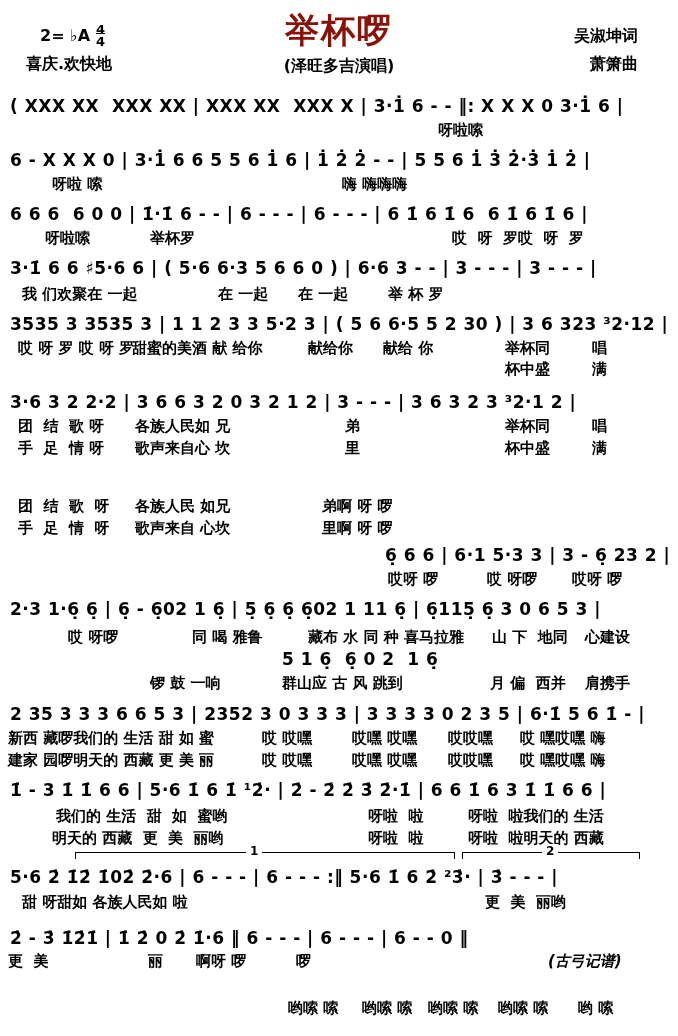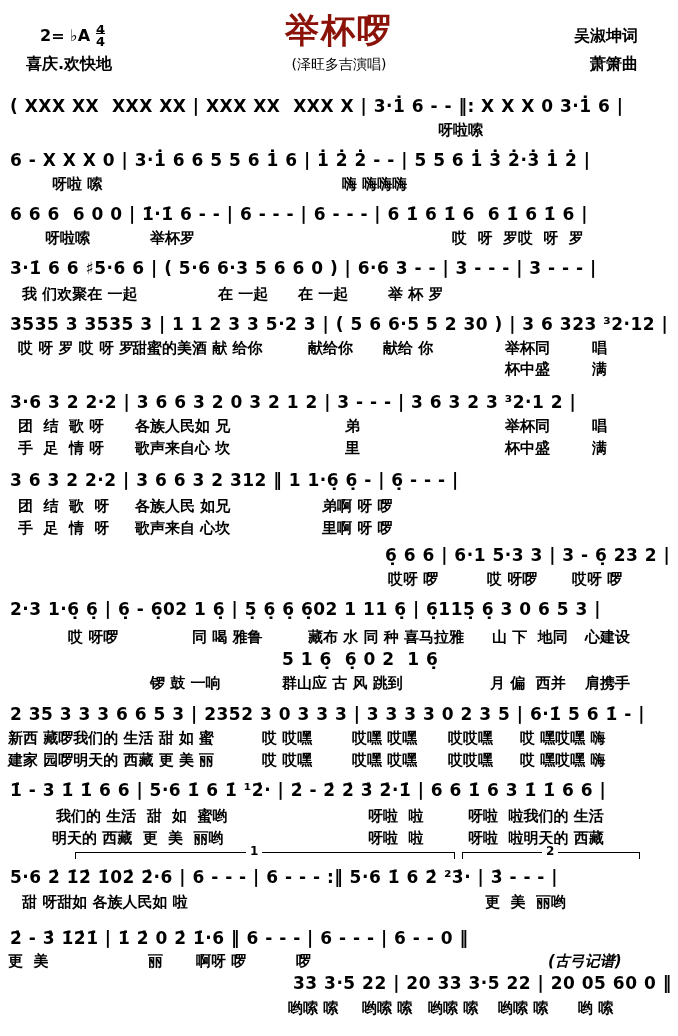--- a/index.html
+++ b/index.html
@@ -12,21 +12,21 @@
     font-family:"DejaVu Sans",sans-serif;font-weight:700;
     font-size:17px;line-height:18px;letter-spacing:0.5px;white-space:pre;
   }
   .lyrics{position:absolute;left:0;right:0;height:20px;font-size:15px;font-weight:600;}
   .lyrics span{position:absolute;white-space:pre;top:0;}
   .hdr-key{position:absolute;top:24px;left:40px;font-size:16px;font-weight:700;white-space:pre;}
   .meter{display:inline-block;vertical-align:middle;text-align:center;font-size:13px;font-weight:700;line-height:12px;margin-left:6px;}
   .meter .den{border-top:1.5px solid #000;}
   .hdr-tempo{position:absolute;top:54px;left:26px;font-size:16px;font-weight:600;}
   .title{position:absolute;top:8px;left:0;right:0;text-align:center;font-size:34px;font-weight:700;color:#8b1208;letter-spacing:2px;}
-  .subtitle{position:absolute;top:56px;left:0;right:0;text-align:center;font-size:14px;font-weight:400;}
+  .subtitle{position:absolute;top:56px;left:0;right:0;text-align:center;font-size:16px;font-weight:700;}
   .credit{position:absolute;right:40px;font-size:16px;font-weight:600;text-align:right;}
   .volta{position:absolute;border-top:1.5px solid #000;height:8px;}
   .volta:before,.volta:after{content:"";position:absolute;top:-1px;width:0;height:7px;border-left:1.5px solid #000;}
   .volta:before{left:0;}
   .volta:after{right:0;border-left:none;border-right:1.5px solid #000;}
   .volta .vlabel{position:absolute;top:-9px;left:45%;background:#fff;padding:0 4px;font-size:12px;font-weight:700;}
   .footnote{font-weight:600;}
 </style>
 </head>
 <body>
@@ -89,21 +89,20 @@
     <span style="left:592px;">唱</span>
   </div>
   <div class="lyrics" style="top:439px;">
     <span style="left:18px;">手  足  情 呀</span>
     <span style="left:135px;">歌声来自心 坎</span>
     <span style="left:345px;">里</span>
     <span style="left:505px;">杯中盛</span>
     <span style="left:592px;">满</span>
   </div>
 
-  <div class="notation" style="top:471px;">3 6 3 2 2·2 | 3 6 6 3 2 312 ‖ 1 1·6̣ 6̣ - | 6̣ - - - |</div>
   <div class="lyrics" style="top:497px;">
     <span style="left:18px;">团  结  歌  呀</span>
     <span style="left:135px;">各族人民 如兄</span>
     <span style="left:322px;">弟啊 呀 啰</span>
   </div>
   <div class="lyrics" style="top:519px;">
     <span style="left:18px;">手  足  情  呀</span>
     <span style="left:135px;">歌声来自 心坎</span>
     <span style="left:322px;">里啊 呀 啰</span>
   </div>
@@ -174,21 +173,20 @@
 
   <div class="notation" style="top:929px;">2̇ - 3̇ 1̇2̇1̇ | 1̇ 2̇ 0 2̇ 1̇·6 ‖ 6 - - - | 6 - - - | 6 - - 0 ‖</div>
   <div class="lyrics" style="top:952px;">
     <span style="left:8px;">更  美</span>
     <span style="left:148px;">丽</span>
     <span style="left:196px;">啊呀 啰</span>
     <span style="left:296px;">啰</span>
     <span style="left:548px;font-style:italic;" class="footnote">(古弓记谱)</span>
   </div>
 
-  <div class="notation" style="top:974px;left:293px;">33 3·5 22 | 20 33 3·5 22 | 20 05 60 0 ‖</div>
   <div class="lyrics" style="top:999px;">
     <span style="left:288px;">哟嗦 嗦</span>
     <span style="left:362px;">哟嗦 嗦</span>
     <span style="left:428px;">哟嗦 嗦</span>
     <span style="left:498px;">哟嗦 嗦</span>
     <span style="left:578px;">哟 嗦</span>
   </div>
 
 </div>
 

